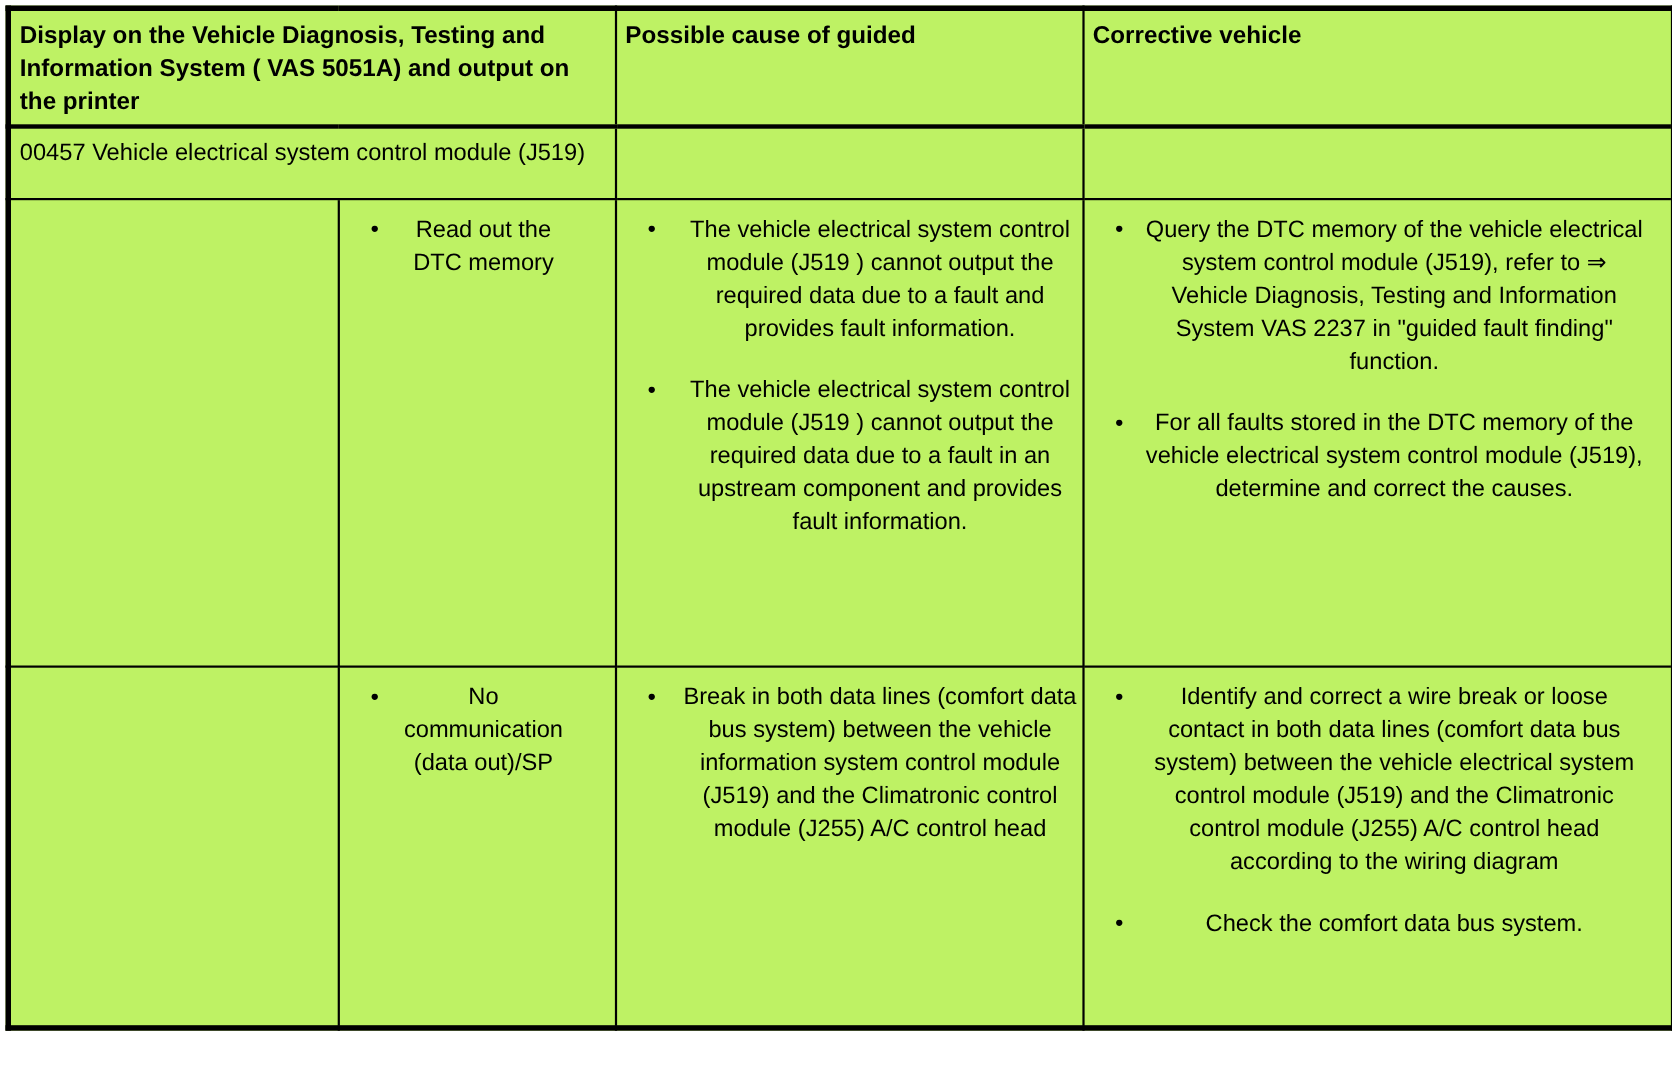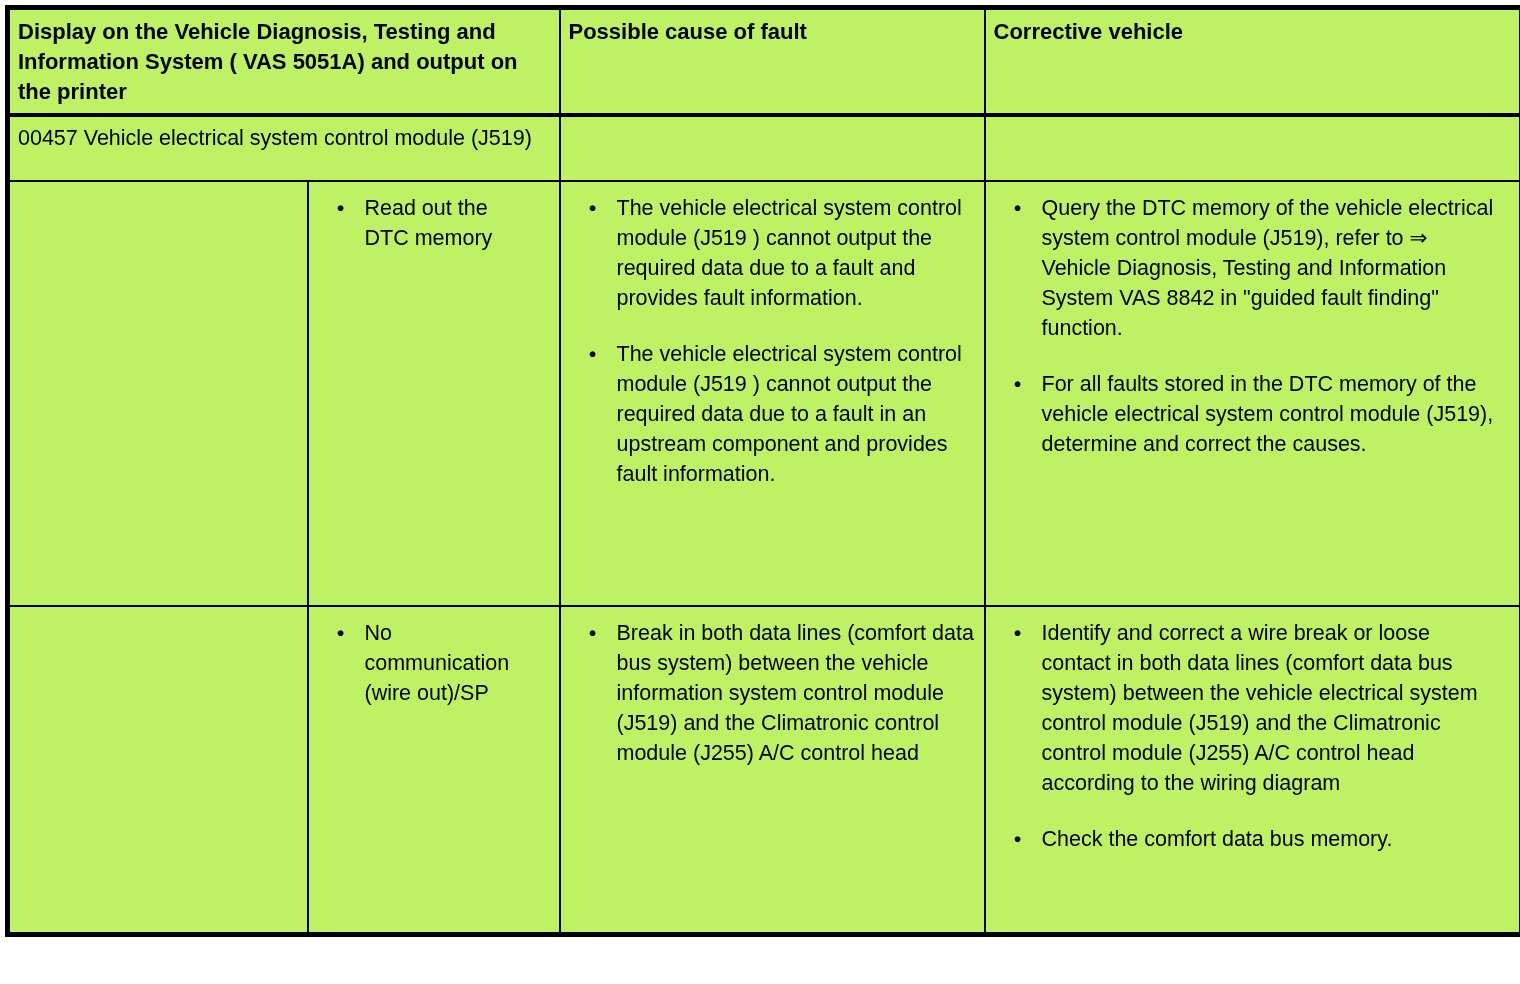--- a/index.html
+++ b/index.html
@@ -60,41 +60,42 @@
   .bullet-item + .bullet-item {
     margin-top: 26px;
   }
   .bullet {
     flex: 0 0 28px;
     font-size: 13.5px;
     line-height: 30px;
   }
   .bt {
     flex: 1 1 auto;
+    text-align: center;
   }
   td.c1b .bt { max-width: 150px; }
   td.c2  .bt { max-width: 369px; }
   td.c3  .bt { max-width: 452px; }
 </style>
 </head>
 <body>
 
 <div class="page">
   <table class="diag">
     <colgroup>
       <col style="width:300px">
       <col style="width:252px">
       <col style="width:425px">
       <col style="width:537px">
     </colgroup>
 
     <tbody>
         <tr class="header-row" style="height:102px;">
       <th colspan="2">Display on the Vehicle Diagnosis, Testing and Information System ( VAS 5051A) and output on the printer</th>
-      <th>Possible cause of fault</th>
+      <th>Possible cause of guided</th>
       <th>Corrective vehicle</th>
     </tr>
 
     <tr style="height:66px;">
       <td colspan="2" class="text-cell">00457 Vehicle electrical system control module (J519)</td>
       <td></td>
       <td></td>
     </tr>
 
     <tr style="height:425px;">
@@ -111,50 +112,50 @@
           <div class="bt">The vehicle electrical system control module (J519 ) cannot output the required data due to a fault and provides fault information.</div>
         </div>
         <div class="bullet-item">
           <span class="bullet">●</span>
           <div class="bt">The vehicle electrical system control module (J519 ) cannot output the required data due to a fault in an upstream component and provides fault information.</div>
         </div>
       </td>
       <td class="c3 list-cell">
         <div class="bullet-item">
           <span class="bullet">●</span>
-          <div class="bt">Query the DTC memory of the vehicle electrical system control module (J519), refer to ⇒ Vehicle Diagnosis, Testing and Information System VAS 8842 in "guided fault finding" function.</div>
+          <div class="bt">Query the DTC memory of the vehicle electrical system control module (J519), refer to ⇒ Vehicle Diagnosis, Testing and Information System VAS 2237 in "guided fault finding" function.</div>
         </div>
         <div class="bullet-item">
           <span class="bullet">●</span>
           <div class="bt">For all faults stored in the DTC memory of the vehicle electrical system control module (J519), determine and correct the causes.</div>
         </div>
       </td>
     </tr>
 
     <tr style="height:328px;">
       <td class="c1a"></td>
       <td class="c1b list-cell">
         <div class="bullet-item">
           <span class="bullet">●</span>
-          <div class="bt">No communication (wire out)/SP</div>
+          <div class="bt">No communication (data out)/SP</div>
         </div>
       </td>
       <td class="c2 list-cell">
         <div class="bullet-item">
           <span class="bullet">●</span>
           <div class="bt">Break in both data lines (comfort data bus system) between the vehicle information system control module (J519) and the Climatronic control module (J255) A/C control head</div>
         </div>
       </td>
       <td class="c3 list-cell">
         <div class="bullet-item">
           <span class="bullet">●</span>
           <div class="bt">Identify and correct a wire break or loose contact in both data lines (comfort data bus system) between the vehicle electrical system control module (J519) and the Climatronic control module (J255) A/C control head according to the wiring diagram</div>
         </div>
         <div class="bullet-item">
           <span class="bullet">●</span>
-          <div class="bt">Check the comfort data bus memory.</div>
+          <div class="bt">Check the comfort data bus system.</div>
         </div>
       </td>
     </tr>
 
   </tbody>
     </table>
 </div>
 
 </body></html>

